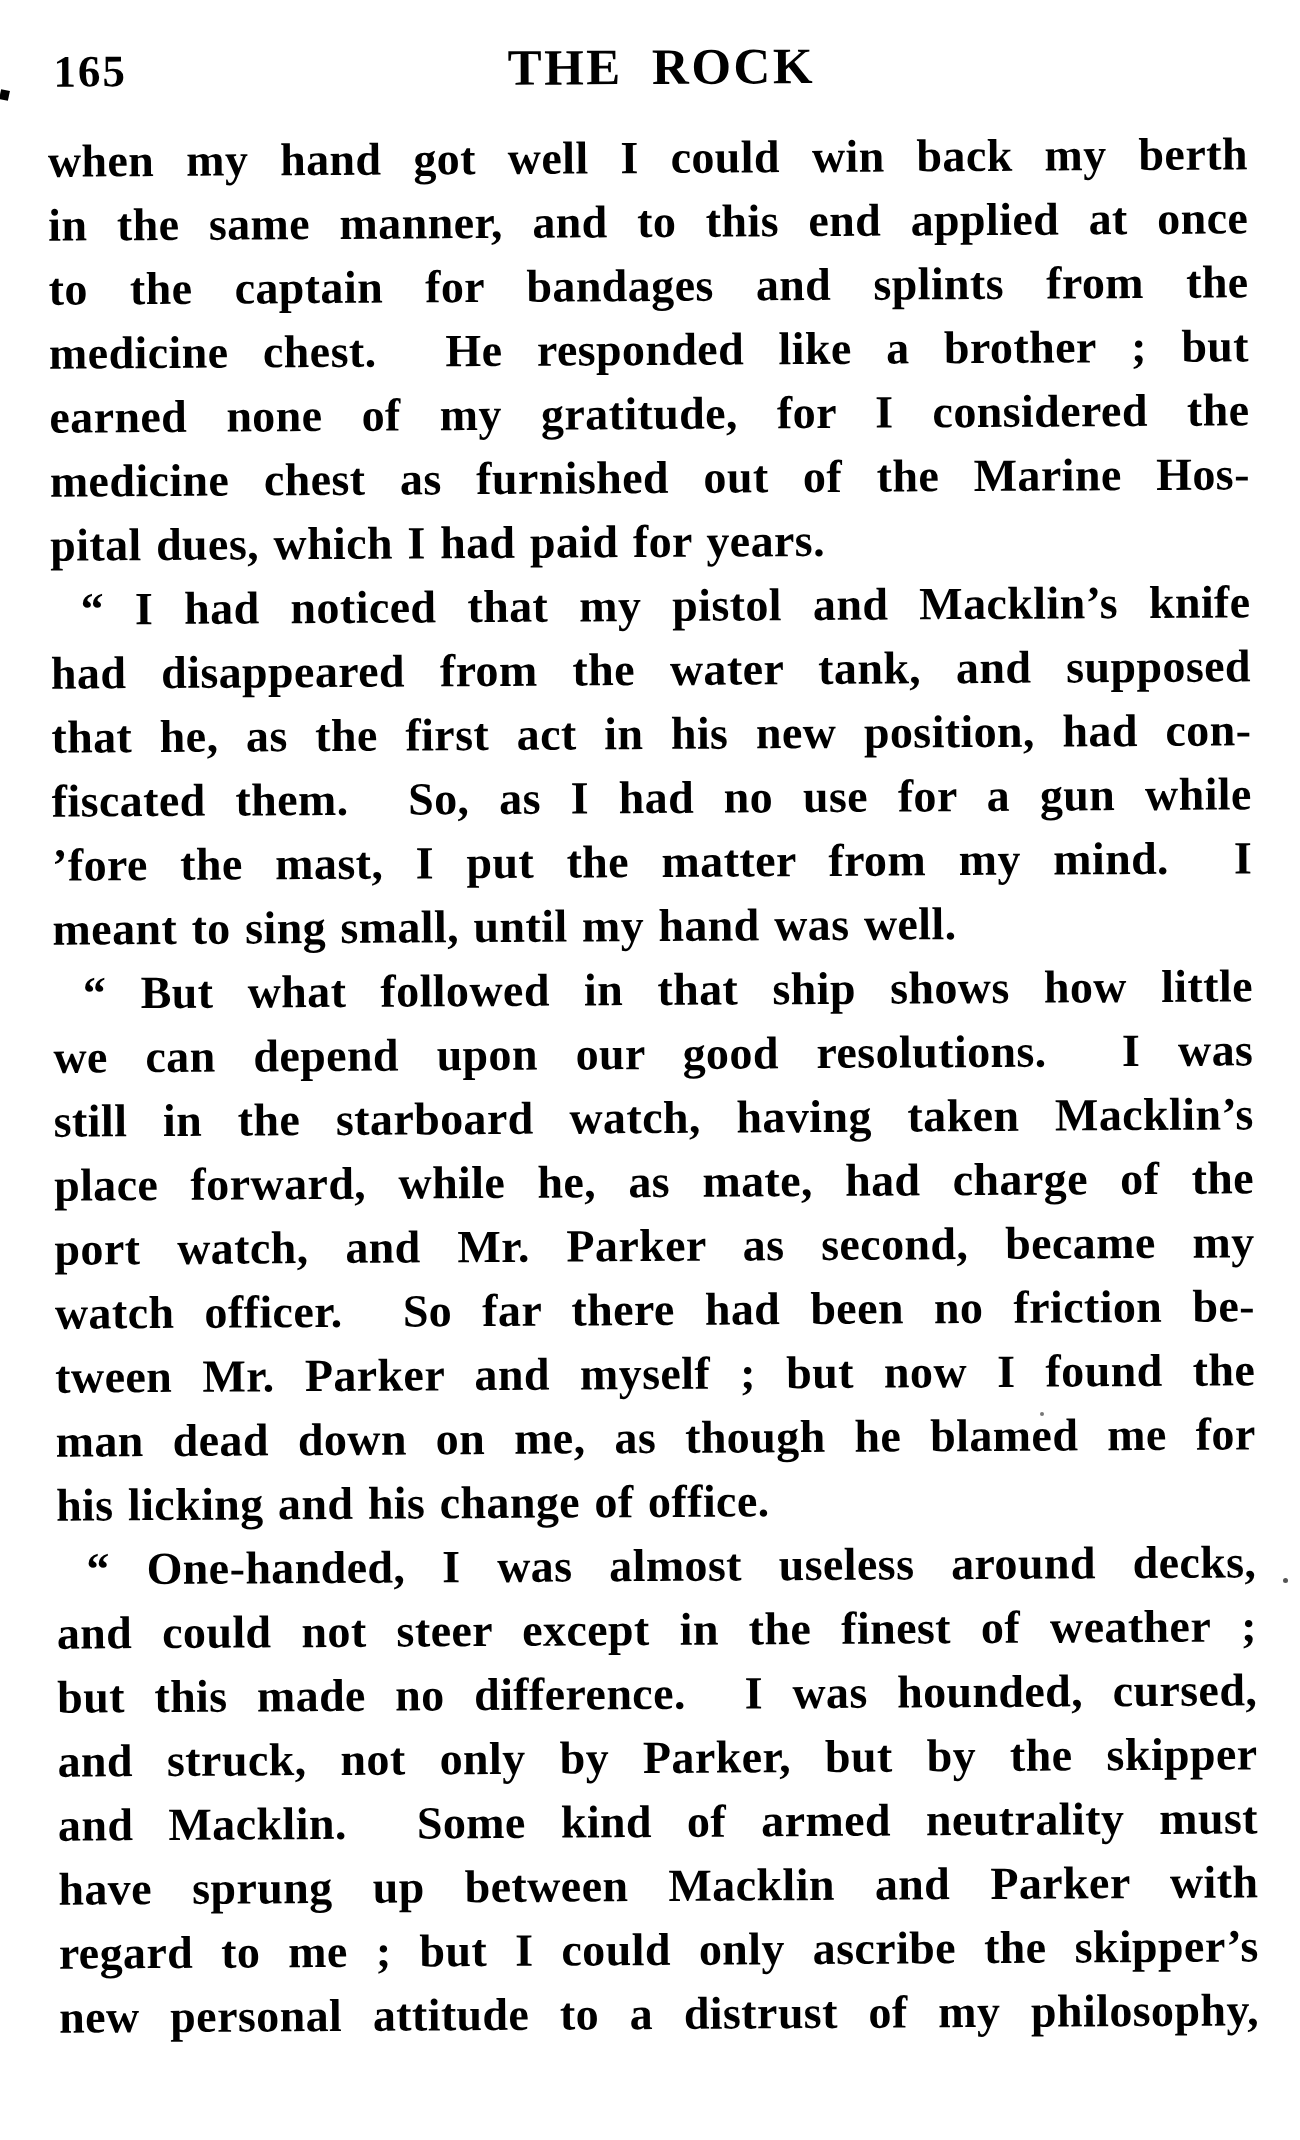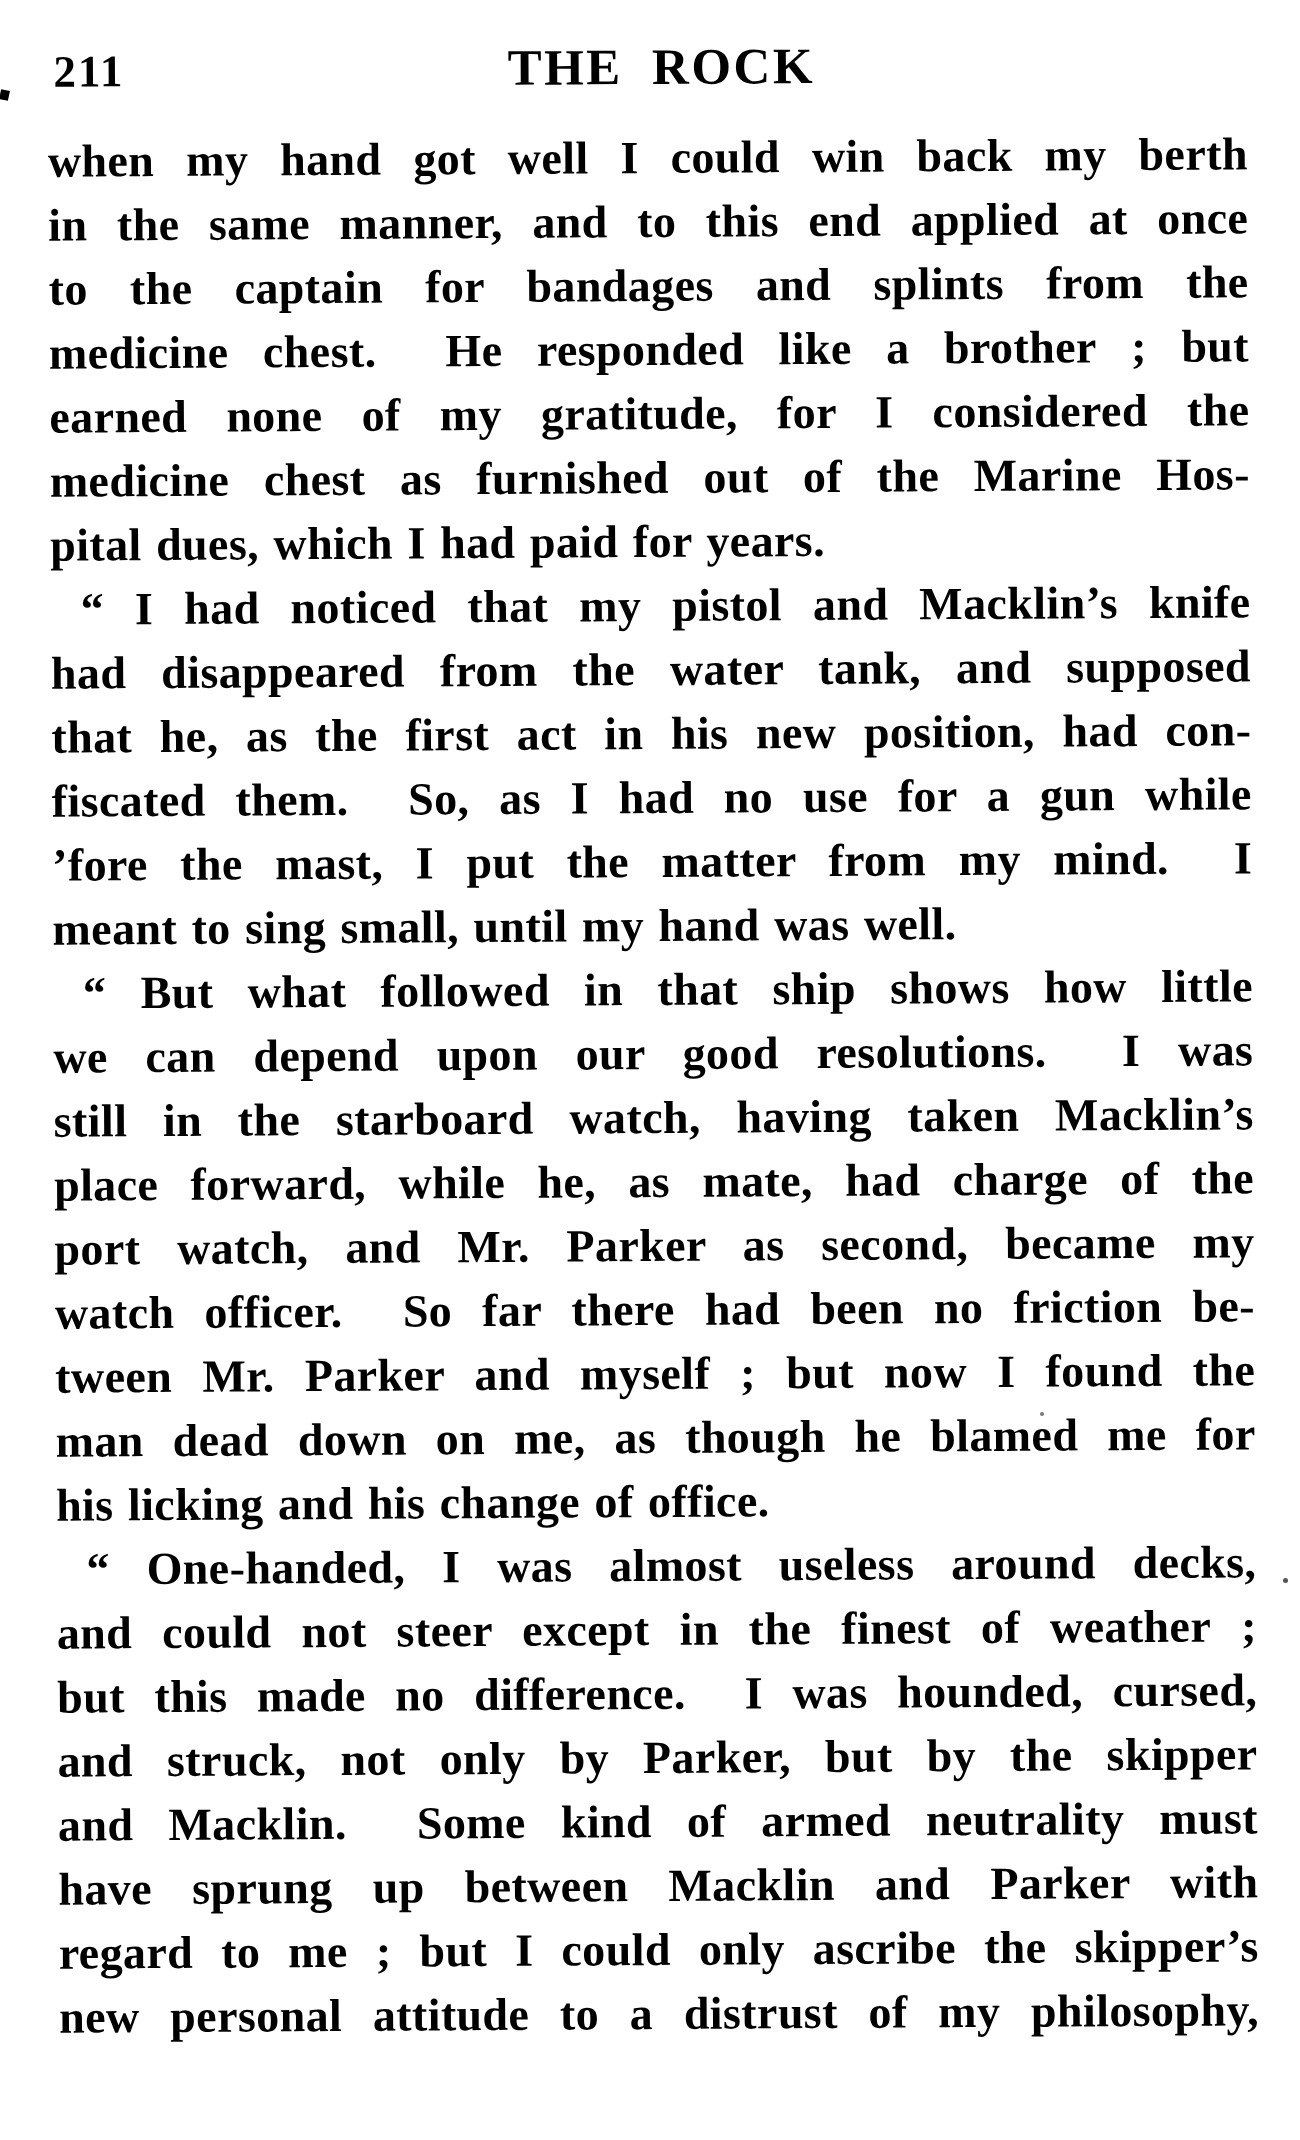--- a/index.html
+++ b/index.html
@@ -77,21 +77,21 @@
     left: 1040px; top: 1412px; width: 4px; height: 4px;
     background: #777; border-radius: 50%;
   }
 </style>
 </head>
 <body>
 
 <div class="page">
   <div class="content">
     <div class="header">
-      <span class="pagenum">211</span>
+      <span class="pagenum">165</span>
       <span class="title">THE ROCK</span>
     </div>
     <div class="textblock" id="text-body">
         <div class="line">when my hand got well I could win back my berth</div>
         <div class="line">in the same manner, and to this end applied at once</div>
         <div class="line">to the captain for bandages and splints from the</div>
         <div class="line">medicine chest.&nbsp; He responded like a brother&nbsp;; but</div>
         <div class="line">earned none of my gratitude, for I considered the</div>
         <div class="line">medicine chest as furnished out of the Marine Hos-</div>
         <div class="line endline">pital dues, which I had paid for years.</div>

